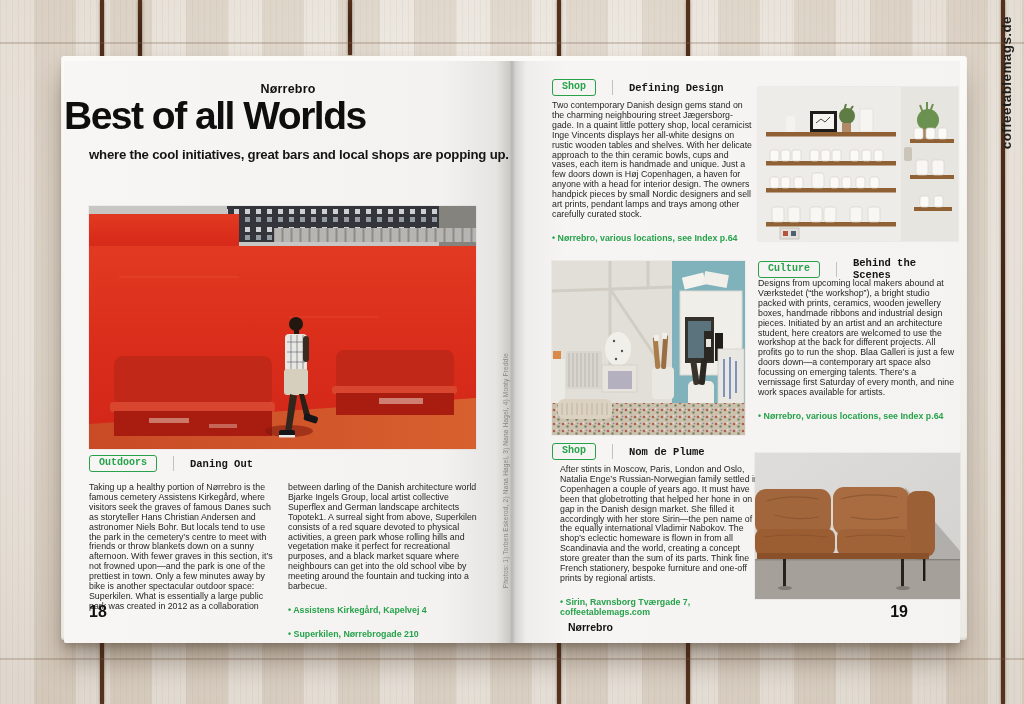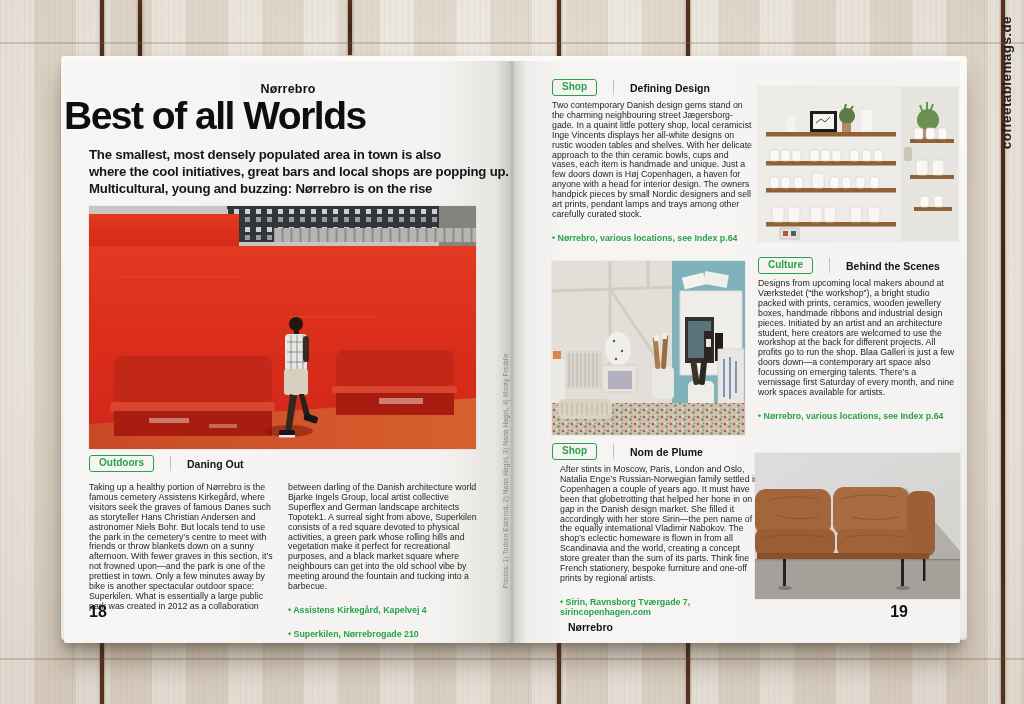--- a/index.html
+++ b/index.html
@@ -55,21 +55,21 @@
     background:linear-gradient(90deg, rgba(0,0,0,0) 0%, rgba(0,0,0,.07) 42%, rgba(0,0,0,.16) 50%, rgba(0,0,0,.05) 62%, rgba(0,0,0,0) 100%); }
 
   
   .kicker { position:absolute; left:0; right:0; top:21px; text-align:center;
     font-size:12.5px; font-weight:700; color:#111; letter-spacing:.2px; }
   .headline { position:absolute; left:0; right:0; top:33px; text-align:left;
     font-size:39px; font-weight:800; letter-spacing:-1.5px; color:#0e0e0e; }
   .intro { position:absolute; left:25px; top:86px;
     font-size:13.2px; font-weight:700; color:#151515; line-height:16.8px; letter-spacing:-.2px; }
 
-  .sec-header { position:absolute; display:flex; align-items:center; gap:16px; }
+  .sec-header { position:absolute; display:flex; align-items:center; gap:16px;font-family:Liberation Mono, monospace; }
   .badge {
     border:1.6px solid var(--accent,#27a24b); color:var(--accent,#27a24b);
     font-size:10px; font-weight:700; padding:1px 9px 2px; border-radius:3px;
     background:transparent; line-height:12px;
   }
   .sec-divider { width:1px; height:15px; background:#c4c2be; }
   .sec-title { font-size:10.5px; font-weight:700; color:#141414; }
 
   .body-text { font-size:8.8px; line-height:9.9px; color:#262623; font-weight:500;
     letter-spacing:0; }
@@ -106,23 +106,21 @@
 <div class="hjoint" style="top:42px"></div>
 <div class="hjoint" style="top:658px"></div>
 
 <div class="watermark">coffeetablemags.de</div>
 
 <div class="magazine">
   <div class="page page-left">
     <div class="kicker">Nørrebro</div>
     <div class="headline">Best of all Worlds</div>
     <div class="intro">
-      <div>The smallest, most densely populated area in town is also</div>
       <div>where the cool initiatives, great bars and local shops are popping up.</div>
-      <div>Multicultural, young and buzzing: Nørrebro is on the rise</div>
     </div>
 
     <div class="photo" style="left:25px; top:145px; width:387px; height:243px">
       <svg width="387" height="243" viewBox="0 0 387 243">
         <defs>
           <pattern id="win" width="11" height="18" patternUnits="userSpaceOnUse">
             <rect width="11" height="18" fill="#34343b"></rect>
             <rect x="2" y="3" width="5" height="5" fill="#cdd0d4"></rect>
             <rect x="2" y="11" width="5" height="5" fill="#969ca4"></rect>
           </pattern>
@@ -369,21 +367,21 @@
       <div class="body-text green-link">• Nørrebro, various locations, see Index p.64</div>
     </div>
 
     <div class="sec-header" style="left:40px; top:382px">
       <span class="badge">Shop</span>
       <span class="sec-divider"></span>
       <span class="sec-title">Nom de Plume</span>
     </div>
     <div style="position:absolute; left:48px; top:404px; width:200px">
       <div class="body-text">After stints in Moscow, Paris, London and Oslo, Natalia Enge’s Russian-Norwegian family settled in Copenhagen a couple of years ago. It must have been that globetrotting that helped her hone in on a gap in the Danish design market. She filled it accordingly with her store Sirin—the pen name of the equally international Vladimir Nabokov. The shop’s eclectic homeware is flown in from all Scandinavia and the world, creating a concept store greater than the sum of its parts. Think fine French stationery, bespoke furniture and one-off prints by regional artists.</div>
-      <div class="body-text green-link">• Sirin, Ravnsborg Tværgade 7, sirincopenhagen.com</div>
+      <div class="body-text green-link">• Sirin, Ravnsborg Tværgade 7, coffeetablemags.com</div>
     </div>
     <div class="photo" style="left:243px; top:392px; width:205px; height:146px">
       <svg width="205" height="146" viewBox="0 0 205 146">
         <defs>
           <linearGradient id="sofaWall" x1="0" y1="0" x2="1" y2="1">
             <stop offset="0" stop-color="#dedddb"></stop>
               <stop offset="1" stop-color="#d2d1ce"></stop>
           </linearGradient>
         </defs>
         <rect width="205" height="146" fill="url(#sofaWall)"></rect>

